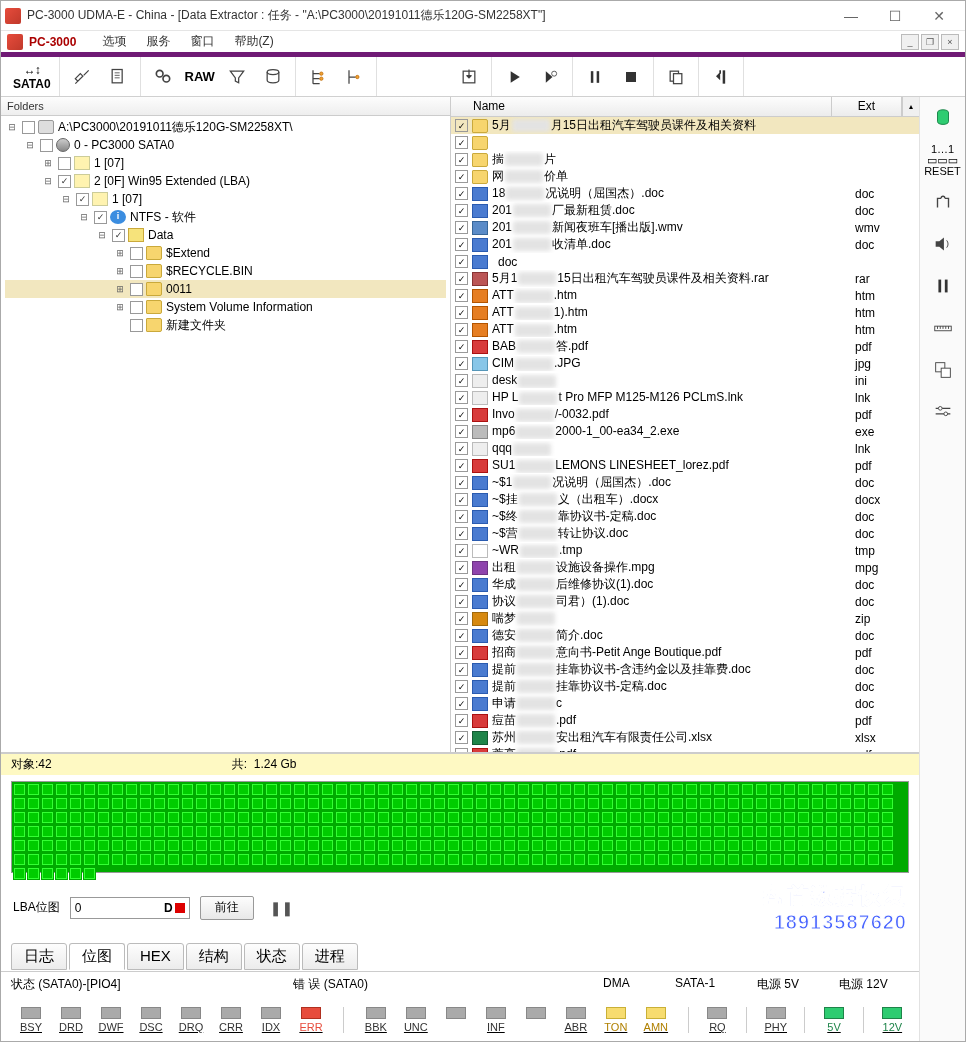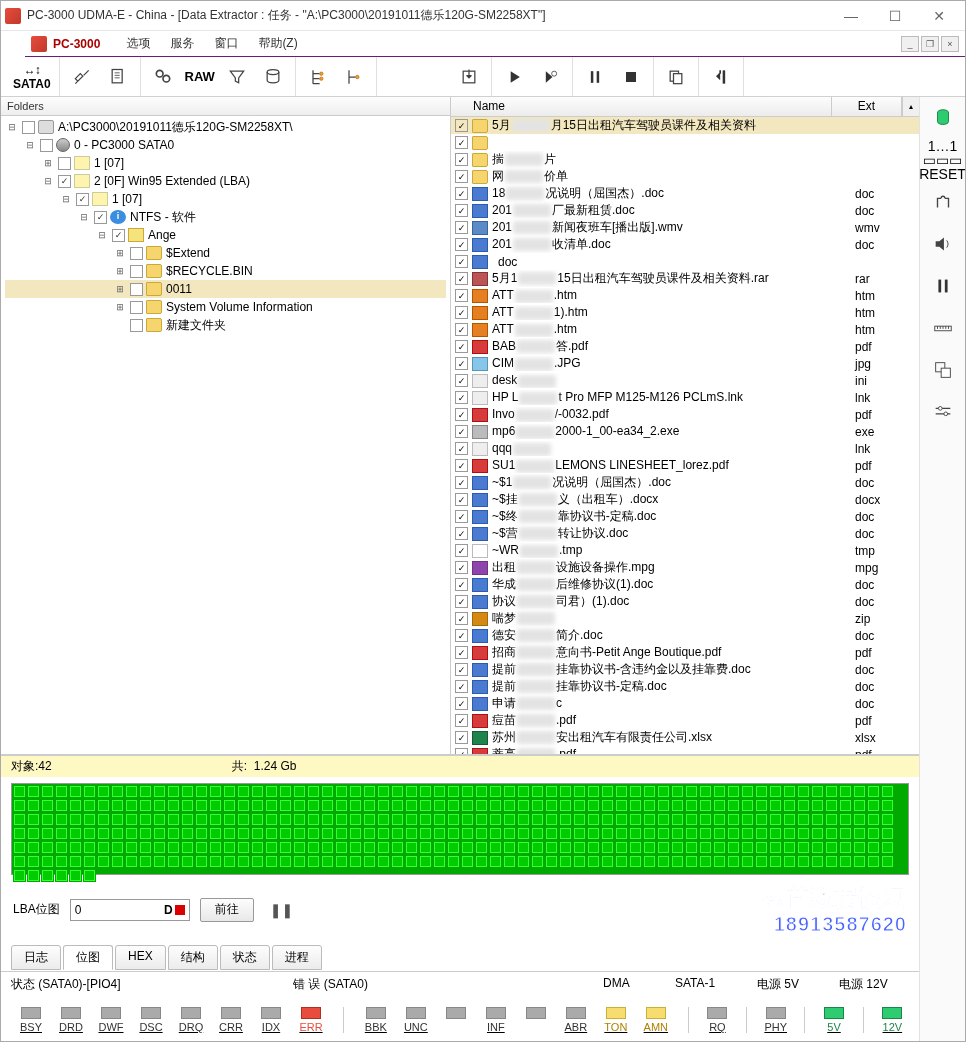--- a/index.html
+++ b/index.html
@@ -6,21 +6,21 @@
 body { width: 966px; height: 1042px; background: #fff; display: flex; flex-direction: column; border: 1px solid #aaa; overflow: hidden; }
 
 
 .titlebar { height: 30px; background: #fff; display: flex; align-items: center; padding: 0 4px; border-bottom: 1px solid #e5e5e5; }
 .titlebar .app-icon { width: 16px; height: 16px; background: linear-gradient(135deg,#e74c3c,#c0392b); margin-right: 6px; border-radius: 2px; }
 .titlebar .title-text { flex: 1; color: #333; font-size: 12px; white-space: nowrap; }
 .titlebar .win-btns { display: flex; }
 .titlebar .win-btn { width: 44px; height: 28px; display: flex; align-items: center; justify-content: center; color: #666; font-size: 14px; }
 
 
-.menubar { height: 26px; display: flex; align-items: center; padding: 0 6px; border-bottom: 1px solid #701a75; margin-left: 24px; }
+.menubar { height: 26px; display: flex; align-items: center; padding: 0 6px; border-bottom: 5px solid #701a75; }
 .menubar .menu-logo { width: 16px; height: 16px; background: linear-gradient(135deg,#e74c3c,#c0392b); margin-right: 6px; border-radius: 2px;}
 .menubar .brand { color:#a00; font-weight:bold; margin-right:16px; }
 .menubar .menu-item { padding: 0 10px; height: 100%; display: flex; align-items: center; color:#333; }
 .menubar .mdi-btns { margin-left:auto; display:flex; gap:2px; }
 .menubar .mdi-btn { width:18px; height:16px; background:#f0f0f0; border:1px solid #bbb; display:flex; align-items:center; justify-content:center; font-size:9px; color:#555;}
 
 
 .toolbar { height: 40px; display:flex; align-items:center; border-bottom: 1px solid #d0d0d0; padding: 0 4px; gap:0;}
 .tool-group { display:flex; align-items:center; gap:8px; padding:0 8px; border-right: 1px solid #e0e0e0; height:100%; }
 .tool-btn { width: 28px; height: 28px; display:flex; align-items:center; justify-content:center; background:#fff; }
@@ -98,21 +98,21 @@
 .lba-input{flex:0 0 120px;height:22px;border:1px solid #999;padding:0 4px;background:#fff;display:flex;align-items:center;justify-content:space-between;}
 .lba-input .flag{width:10px;height:10px;background:#d00;display:inline-block;}
 .btn-go{height:24px;padding:0 14px;background:linear-gradient(#fdfdfd,#e8e8e8);border:1px solid #999;border-radius:2px;}
 .pause-icon{font-size:14px;color:#555;margin-left:6px;}
 .watermark{margin-left:auto;text-align:right;}
 .watermark .wm1{color:#4864ff;-webkit-text-stroke:1px #fff;font-size:22px;font-weight:bold;letter-spacing:2px;}
 .watermark .wm2{color:#4864ff;-webkit-text-stroke:1px #fff;font-size:20px;font-weight:bold;letter-spacing:1px;}
 
 
 .tabs-row{display:flex;gap:0;padding:6px 10px 2px;border-bottom:1px solid #ccc;}
-.tab{padding:3px 12px;border:1px solid #bbb;background:linear-gradient(#fdfdfd,#ececec);border-radius:3px 3px 0 0;margin-right:2px;font-size:12px;position:relative;top:1px;}
+.tab{padding:3px 12px;border:1px solid #bbb;background:linear-gradient(#fdfdfd,#ececec);border-radius:3px 3px 0 0;margin-right:2px;font-size:15px;position:relative;top:1px;}
 .tab.active{background:#fff;border-bottom:1px solid #fff;}
 
 
 .status-area{padding:4px 10px 8px;}
 .status-labels{display:flex;gap:22px;font-size:12px;margin-bottom:14px;}
 .status-labels span{min-width:140px;}
 .led-row{display:flex;align-items:flex-end;gap:4px;flex-wrap:nowrap;text-decoration:underline;}
 .led-group{display:flex;gap:0;}
 .led{display:flex;flex-direction:column;align-items:center;width:40px;}
 .led .box{width:20px;height:12px;background:#aaa;border:1px solid #888;margin-bottom:2px;}
@@ -302,21 +302,21 @@
             <div class="tree-row indent-4">
               <span class="expander">⊟</span>
               <span class="cb">✓</span>
               <span class="icon ico-info">i</span>
               <span>NTFS - 软件</span>
             </div>
             <div class="tree-row indent-5">
               <span class="expander">⊟</span>
               <span class="cb">✓</span>
               <span class="icon ico-root"></span>
-              <span>Ange</span>
+              <span>Data</span>
             </div>
             <div class="tree-row indent-6">
               <span class="expander">⊞</span>
               <span class="cb"></span>
               <span class="icon ico-folder"></span>
               <span>$Extend</span>
             </div>
             <div class="tree-row indent-6">
               <span class="expander">⊞</span>
               <span class="cb"></span>
@@ -1110,21 +1110,21 @@
 
 </div>
 
 <div class="right-side">
   <div class="side-btn">
         <svg viewBox="0 0 24 24">
           <ellipse cx="12" cy="6" rx="6" ry="3" fill="#2ecc71" stroke="#168044"></ellipse>
           <path d="M6 6v10c0 1.7 2.7 3 6 3s6-1.3 6-3V6" fill="#2ecc71" stroke="#168044"></path>
         </svg>
       </div>
-  <div class="side-btn" style="font-size:14px;text-align:center;line-height:1;">1…1<br>▭▭▭<br>RESET</div>
+  <div class="side-btn" style="font-size:11px;text-align:center;line-height:1;">1…1<br>▭▭▭<br>RESET</div>
   <div class="side-btn">
         <svg viewBox="0 0 24 24">
           <path stroke="#444" stroke-width="1.5" fill="none" d="M6 18V8h4m4 0h4v10M10 8c0-3 4-3 4 0"></path>
         </svg>
       </div>
   <div class="side-btn">
         <svg viewBox="0 0 24 24">
           <path fill="#444" d="M4 9v6h4l5 4V5L8 9z"></path>
           <path stroke="#444" fill="none" d="M16 8c2 2 2 6 0 8"></path>
         </svg>

